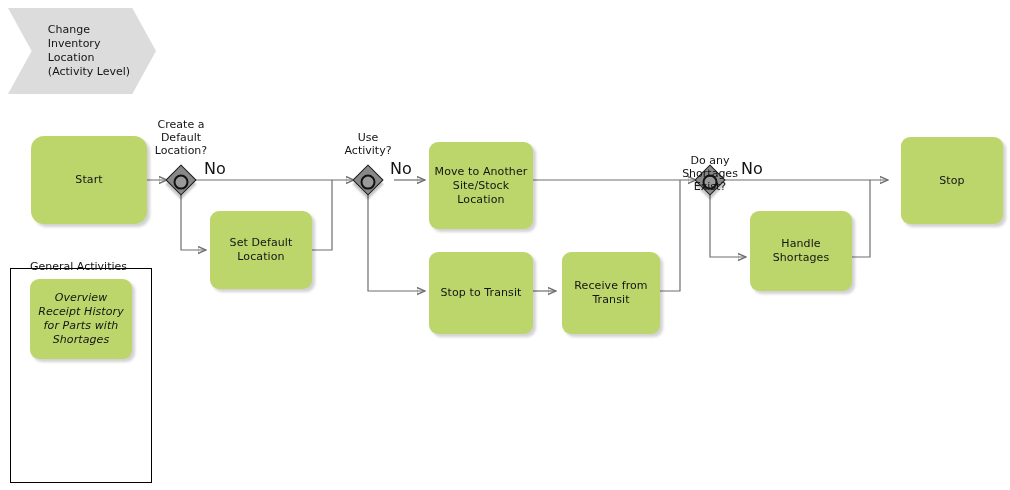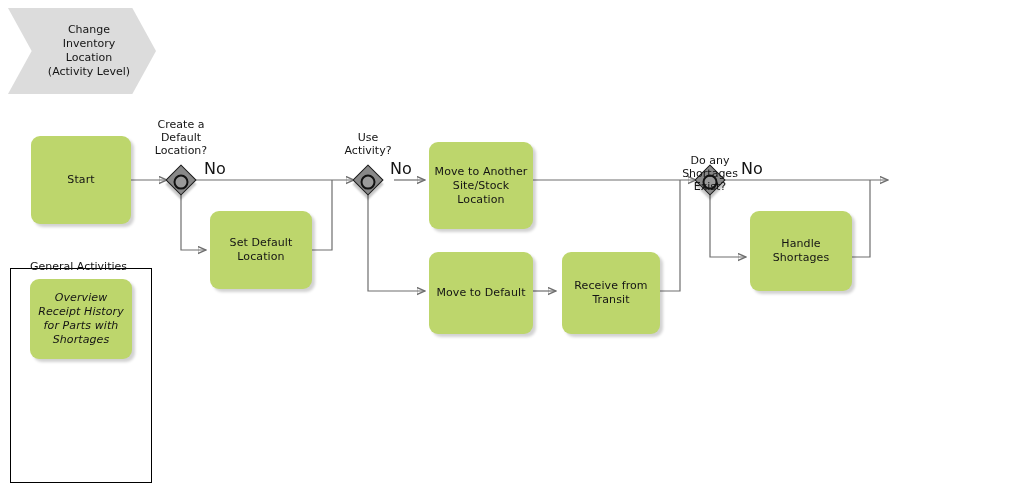--- a/index.html
+++ b/index.html
@@ -32,21 +32,21 @@
     white-space: pre-line;
     letter-spacing: .1px;
   }
 
   .banner {
     position: absolute;
     background: #dcdcdc;
     color: #141414;
     font-size: 11px;
     line-height: 14px;
-    text-align: center;
+    text-align: left;
     display: flex;
     align-items: center;
     justify-content: center;
     white-space: pre-line;
     clip-path: polygon(0 0, 84% 0, 100% 50%, 84% 100%, 0 100%, 16% 50%);
     filter: drop-shadow(3px 3px 2px rgba(0,0,0,0.17));
     box-sizing: border-box;
     padding-left: 14px;
   }
 
@@ -139,49 +139,52 @@
     <path d="M852,257 L870,257 L870,180"></path>
   </svg>
 
   <div class="banner" style="left:8px; top:8px; width:148px; height:86px;">
     <span>Change
 Inventory
 Location
 (Activity Level)</span>
   </div>
 
-  <div class="node" style="left:31px; top:136px; width:100px; height:88px;">
+  <div class="node" style="left:31px; top:136px; width:116px; height:88px;border-radius:13px;">
     <span>Start</span>
   </div>
 
   <div class="node" style="left:210px; top:211px; width:102px; height:78px;">
     <span>Set Default
 Location</span>
   </div>
 
   <div class="node" style="left:429px; top:142px; width:104px; height:87px;">
     <span>Move to Another
 Site/Stock
 Location</span>
   </div>
 
   <div class="node" style="left:429px; top:252px; width:104px; height:82px;">
-    <span>Move to Default</span>
+    <span>Stop to Transit</span>
   </div>
 
   <div class="node" style="left:562px; top:252px; width:98px; height:82px;">
     <span>Receive from
 Transit</span>
   </div>
 
   <div class="node" style="left:750px; top:211px; width:102px; height:80px;">
     <span>Handle
 Shortages</span>
   </div>
 
+  <div class="node" style="left:901px; top:137px; width:102px; height:87px;">
+    <span>Stop</span>
+  </div>
 
   <div class="gateway" style="left:170px; top:169px;"></div>
   <div class="dlabel" style="left:131px; top:118px; width:100px;">Create a
 Default
 Location?</div>
   <div class="elabel" style="left:204px; top:162px;">No</div>
 
   <div class="gateway" style="left:357px; top:169px;"></div>
   <div class="dlabel" style="left:318px; top:131px; width:100px;">Use
 Activity?</div>

